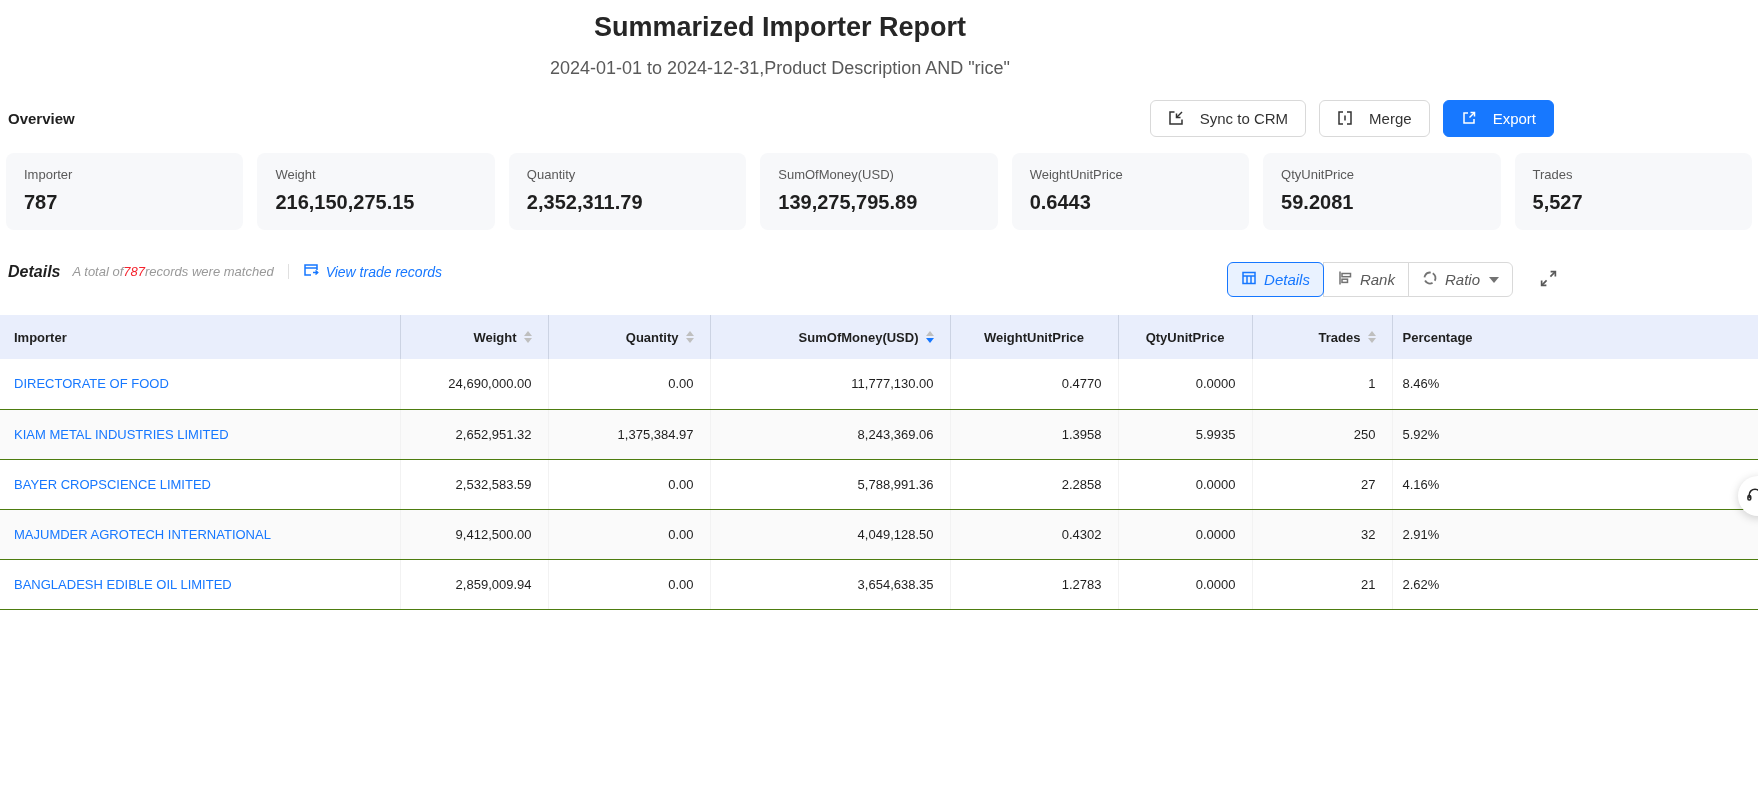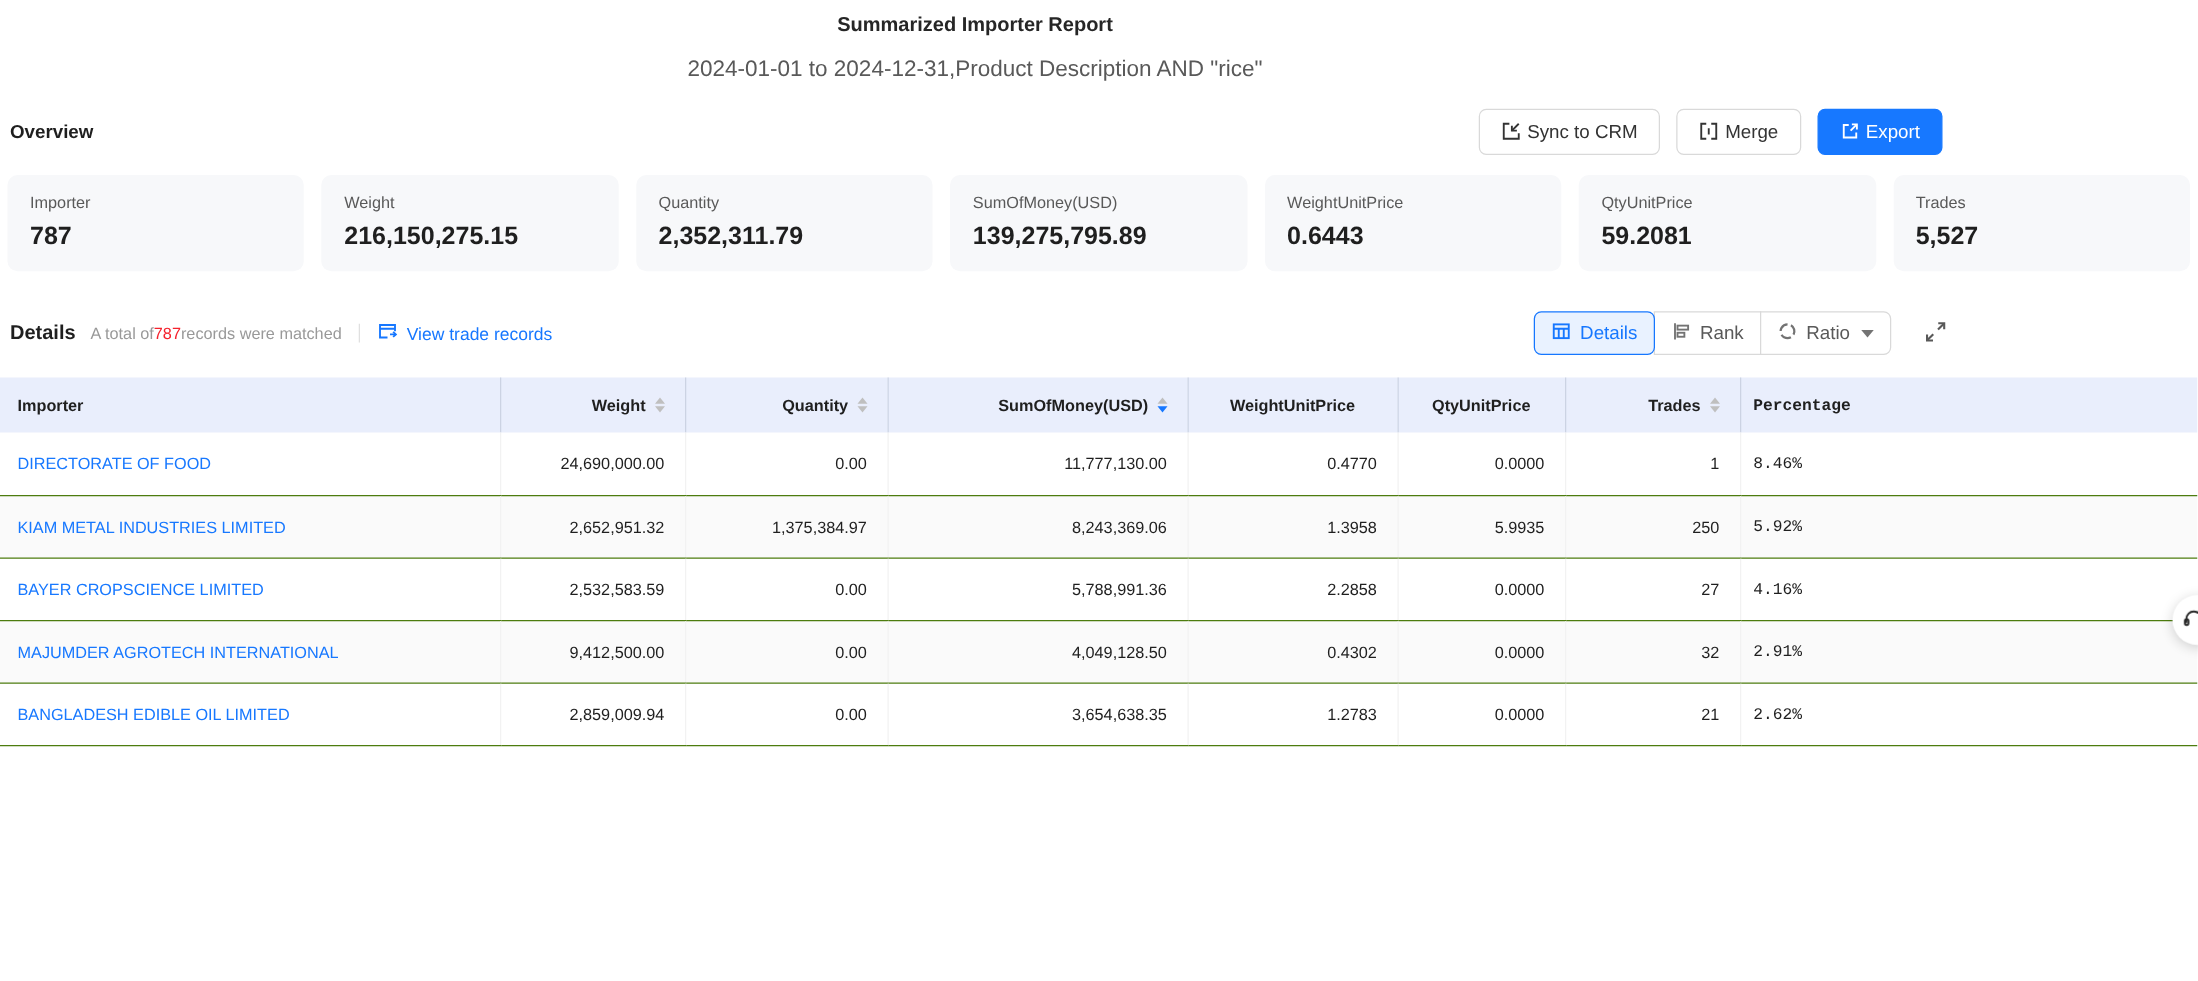--- a/index.html
+++ b/index.html
@@ -4,42 +4,42 @@
 <style>
   * { box-sizing: border-box; }
   html,body { margin:0; padding:0; }
   body {
     width:1758px; height:785px; overflow:hidden;
     background:#ffffff; color:#262626;
     font-family:"Liberation Sans", sans-serif;
   }
   
   .report-header { width:1560px; padding-top:12px; text-align:center; }
-  .report-title { font-size:16px; font-weight:600; color:#262626; }
+  .report-title { font-size:27px; font-weight:600; color:#262626; }
   .report-subtitle { margin-top:15px; font-size:18px; color:#595959; }
 
   
   .overview-bar { display:flex; align-items:center; justify-content:space-between;
                   margin-top:20px; padding:0 204px 0 8px; height:38px; }
   .overview-label { font-size:15px; font-weight:700; color:#1f1f1f; }
   .overview-actions { display:flex; gap:13px; }
   .btn { height:37px; padding:0 17px; border:1px solid #d9d9d9; border-radius:6px;
          background:#fff; font-size:15px; color:#333; display:inline-flex;
-         align-items:center; gap:5px; cursor:pointer; font-family:inherit; }
+         align-items:center; gap:16px; cursor:pointer; font-family:inherit; }
   .btn-primary { background:#1778ff; border-color:#1778ff; color:#ffffff; }
   .btn svg { display:block; }
 
   
   .cards { display:flex; gap:14px; padding:16px 6px 0 6px; }
   .stat-card { flex:1; background:#f7f8fa; border-radius:8px; padding:14px 18px 16px; }
   .stat-label { font-size:13px; color:#595959; }
   .stat-value { margin-top:9px; font-size:20px; font-weight:700; color:#1f1f1f; }
 
   
-  .details-bar { display:flex; align-items:center; margin-top:32px; padding:0 198px 0 8px; }
+  .details-bar { display:flex; align-items:flex-start; margin-top:32px; padding:0 198px 0 8px;font-style:italic; }
   .details-left { display:flex; align-items:center; flex:1; }
   .details-title { font-size:16px; font-weight:700; color:#1f1f1f; }
   .details-meta { margin-left:12px; font-size:13px; color:#999; display:inline-flex; gap:0; align-items:center; }
   .count-red { color:#f5222d; }
   .v-div { width:1px; height:15px; background:#e0e0e0; margin:0 14px; }
   .link-blue { color:#1677ff; font-size:14px; display:inline-flex; gap:7px; align-items:center; cursor:pointer; }
   .segmented { display:flex; align-items:center; }
   .seg { height:35px; display:inline-flex; align-items:center; gap:7px; padding:0 13px;
          border:1px solid #d9d9d9; background:#fff; color:#595959; font-size:15px;
          margin-left:-1px; cursor:pointer; position:relative; }
@@ -57,21 +57,21 @@
   .data-table th:first-child { border-left:none; }
   .data-table td { height:50px; font-size:13px; color:#1f1f1f;
                    border-bottom:1px solid #4d7c0f; border-left:1px solid #f2f2f2; padding:0 16px; }
   .data-table td:first-child { border-left:none; }
   .data-table tbody tr:nth-child(even) td { background:#fafafa; }
   .th-inner { display:flex; align-items:center; }
   .al-left   { text-align:left; }  .th-inner.al-left { justify-content:flex-start; }
   .al-right  { text-align:right; } .th-inner.al-right { justify-content:flex-end; }
   .al-center { text-align:center;} .th-inner.al-center { justify-content:center; }
   .first-col { padding-left:14px !important; }
-  .pct-col { padding-left:10px !important;font-family:Liberation Mono, monospace; }
+  .pct-col { padding-left:10px !important; }
   .importer-link { color:#1778ff; cursor:pointer; }
   .sort { display:inline-flex; flex-direction:column; gap:2px; margin-left:7px; }
   .c-up { width:0; height:0; border-left:4px solid transparent; border-right:4px solid transparent;
           border-bottom:5px solid #bfbfbf; }
   .c-dn { width:0; height:0; border-left:4px solid transparent; border-right:4px solid transparent;
           border-top:5px solid #bfbfbf; }
   .c-dn.active { border-top-color:#1677ff; }
 
   
   .support-float { position:fixed; top:476px; right:-20px; width:40px; height:40px;

